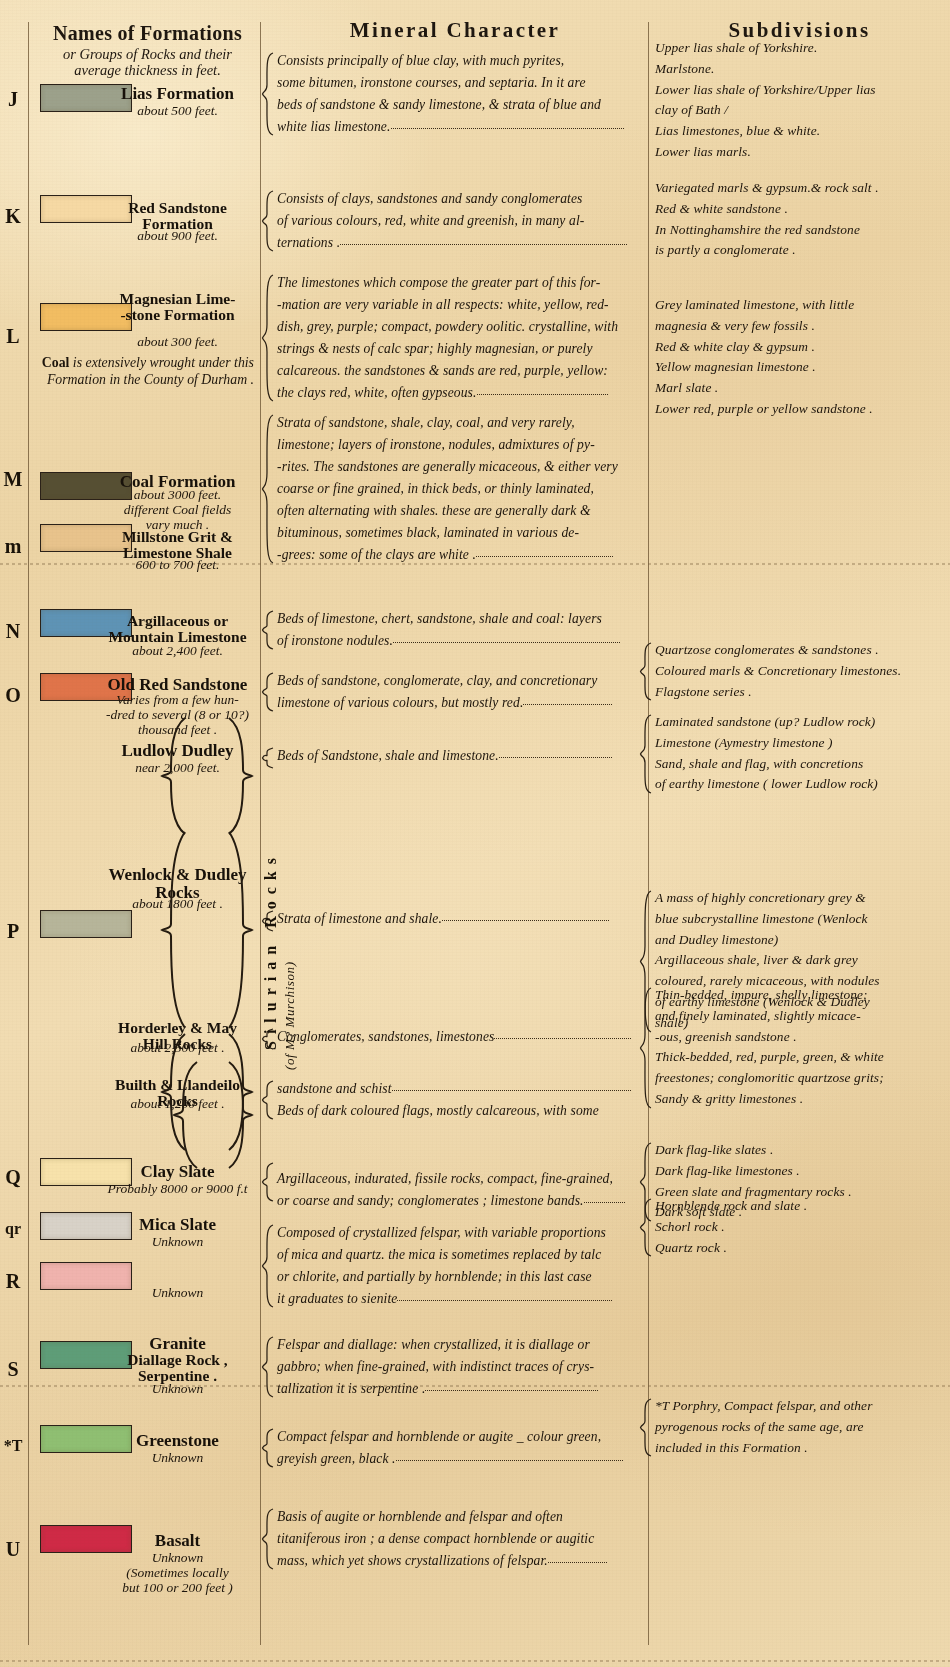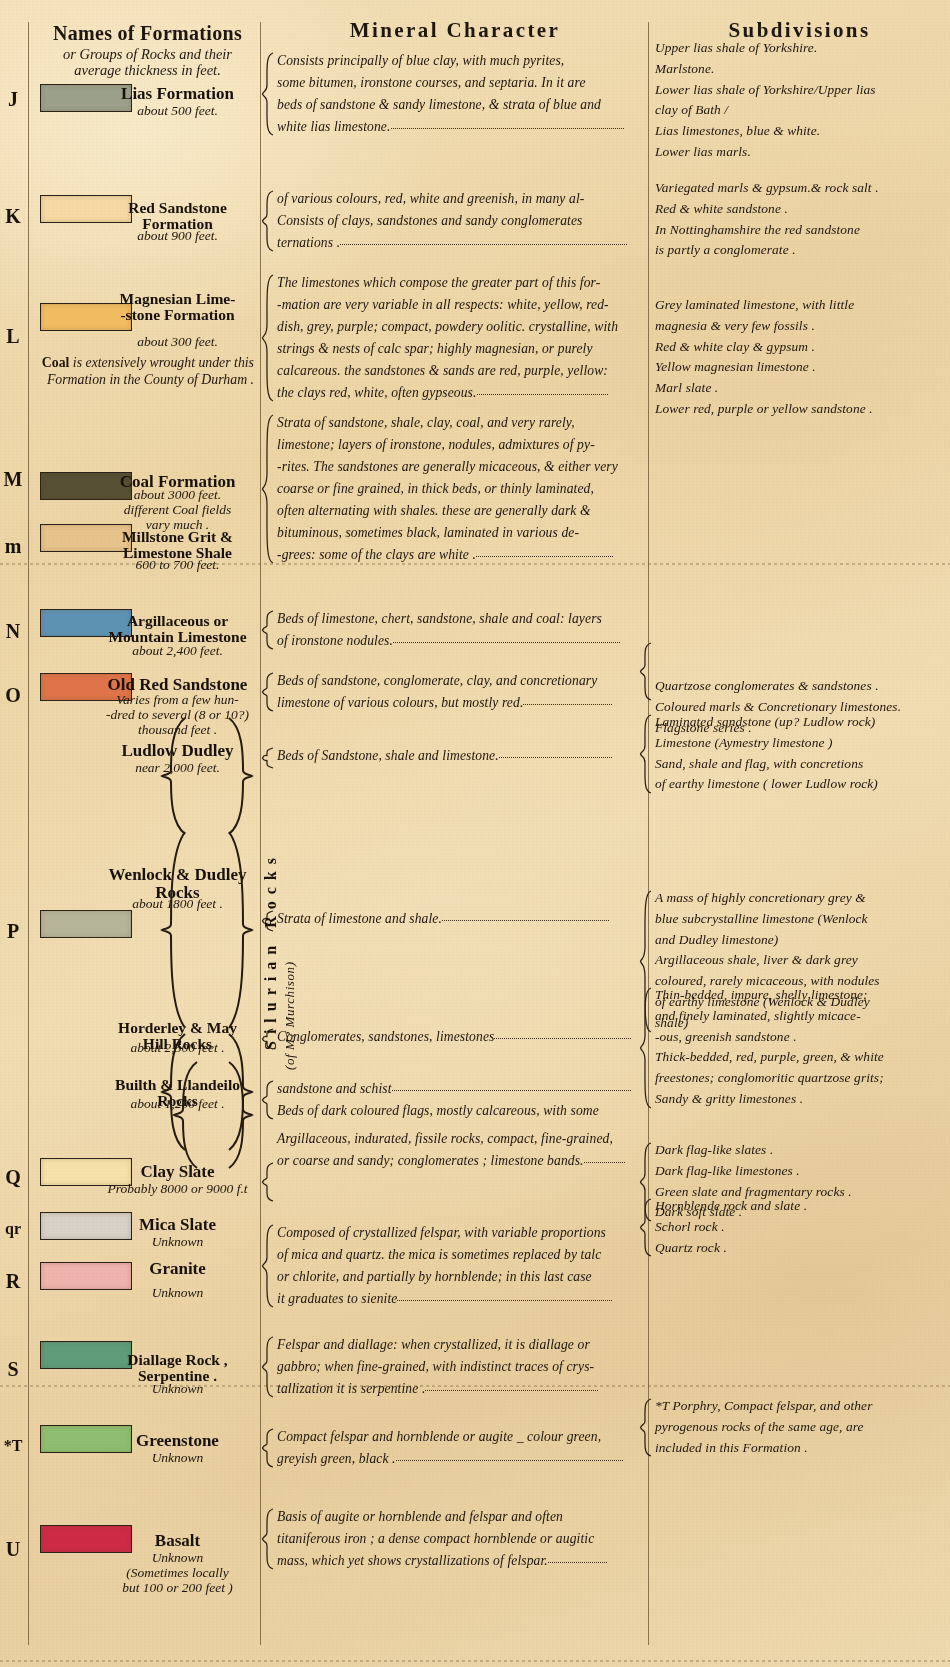--- a/index.html
+++ b/index.html
@@ -166,22 +166,22 @@
     <div class="key" style="left:0px;top:205px;">K</div>
     <div class="sw" style="left:40px;top:195px;width:90px;height:26px;background:#f6d9a4;" title="#f6d9a4"></div>
     <div class="fname sm" style="left:100px;top:200px;width:155px;">
       <div>Red Sandstone</div>
       <div>Formation</div>
     </div>
     <div class="thick" style="left:100px;top:228px;width:155px;">
       <div>about 900 feet.</div>
     </div>
     <div class="script" style="left:277px;top:188px;width:365px;">
+      <div>Consists of clays, sandstones and sandy   conglomerates</div>
       <div>of various colours, red, white and greenish, in many  al-</div>
-      <div>Consists of clays, sandstones and sandy   conglomerates</div>
       <div>ternations .<span class="dotlead" style="width: 287px;"></span></div>
     </div>
     <svg width="14" height="62" class="brace" style="left:261px;top:190px;position:absolute;">
       <path d="M12,1 C5,3 6,10.85 6,24.18 C6,29 3,27 1.5,31 C3,35 6,33 6,37.82 C6,51.15 5,59 12,61" fill="none" stroke="#2a2014" stroke-width="1.25"></path>
     </svg>
     <div class="script sub" style="left:655px;top:178px;width:292px;">
       <div>Variegated marls &amp; gypsum.&amp; rock salt .</div>
       <div>Red &amp; white sandstone .</div>
       <div>In Nottinghamshire the red sandstone</div>
       <div>is partly a conglomerate .</div>
@@ -272,21 +272,21 @@
       <div>-dred to several (8 or 10?)</div>
       <div>thousand feet .</div>
     </div>
     <div class="script" style="left:277px;top:670px;width:365px;">
       <div>Beds of sandstone, conglomerate, clay, and  concretionary</div>
       <div>limestone of various colours, but mostly red.<span class="dotlead" style="width: 89px;"></span></div>
     </div>
     <svg width="14" height="40" class="brace" style="left:261px;top:672px;position:absolute;">
       <path d="M12,1 C5,3 6,7 6,15.600000000000001 C6,18 3,16 1.5,20 C3,24 6,22 6,24.4 C6,33 5,37 12,39" fill="none" stroke="#2a2014" stroke-width="1.25"></path>
     </svg>
-    <div class="script sub" style="left:655px;top:640px;width:292px;margin-top:36px;">
+    <div class="script sub" style="left:655px;top:640px;width:292px;">
       <div>Quartzose conglomerates  &amp; sandstones .</div>
       <div>Coloured marls &amp; Concretionary limestones.</div>
       <div>Flagstone  series .</div>
     </div>
     <svg width="14" height="59" class="brace" style="left:639px;top:642px;position:absolute;">
       <path d="M12,1 C5,3 6,10.325 6,23.01 C6,27.5 3,25.5 1.5,29.5 C3,33.5 6,31.5 6,35.989999999999995 C6,48.675 5,56 12,58" fill="none" stroke="#2a2014" stroke-width="1.25"></path>
     </svg>
     <div class="fname" style="left:100px;top:742px;width:155px;">
       <div>Ludlow Dudley</div>
     </div>
@@ -374,21 +374,21 @@
       <path d="M12,1 C5,3 6,7 6,15.600000000000001 C6,18 3,16 1.5,20 C3,24 6,22 6,24.4 C6,33 5,37 12,39" fill="none" stroke="#2a2014" stroke-width="1.25"></path>
     </svg>
     <div class="key" style="left:0px;top:1166px;">Q</div>
     <div class="sw" style="left:40px;top:1158px;width:90px;height:26px;background:#f7e2ab;" title="#f7e2ab"></div>
     <div class="fname" style="left:100px;top:1163px;width:155px;">
       <div>Clay Slate</div>
     </div>
     <div class="thick" style="left:100px;top:1181px;width:155px;">
       <div>Probably 8000 or 9000 f.t</div>
     </div>
-    <div class="script" style="left:277px;top:1128px;width:365px;">
+    <div class="script" style="left:277px;top:1168px;width:365px;">
       <div>Argillaceous, indurated, fissile rocks, compact, fine-grained,</div>
       <div>or coarse and sandy; conglomerates ; limestone bands.<span class="dotlead" style="width: 41px;"></span></div>
     </div>
     <svg width="14" height="40" class="brace" style="left:261px;top:1162px;position:absolute;">
       <path d="M12,1 C5,3 6,7 6,15.600000000000001 C6,18 3,16 1.5,20 C3,24 6,22 6,24.4 C6,33 5,37 12,39" fill="none" stroke="#2a2014" stroke-width="1.25"></path>
     </svg>
     <div class="script sub" style="left:655px;top:1140px;width:292px;">
       <div>Dark flag-like slates .</div>
       <div>Dark flag-like limestones .</div>
       <div>Green slate and fragmentary rocks .</div>
@@ -400,21 +400,21 @@
     <div class="key small" style="left:0px;top:1220px;">qr</div>
     <div class="sw" style="left:40px;top:1212px;width:90px;height:26px;background:#d8d2c8;" title="#d8d2c8"></div>
     <div class="fname" style="left:100px;top:1216px;width:155px;">
       <div>Mica Slate</div>
     </div>
     <div class="thick" style="left:100px;top:1234px;width:155px;">
       <div>Unknown</div>
     </div>
     <div class="key" style="left:0px;top:1270px;">R</div>
     <div class="sw" style="left:40px;top:1262px;width:90px;height:26px;background:#f0b3ae;" title="#f0b3ae"></div>
-    <div class="fname" style="left:100px;top:1260px;width:155px;">
+    <div class="fname" style="left:100px;top:1335px;width:155px;">
       <div>Granite</div>
     </div>
     <div class="thick" style="left:100px;top:1285px;width:155px;">
       <div>Unknown</div>
     </div>
     <div class="script" style="left:277px;top:1222px;width:365px;">
       <div>Composed of crystallized  felspar,  with variable proportions</div>
       <div>of mica and quartz. the mica is sometimes replaced by talc</div>
       <div>or chlorite, and partially by hornblende; in this  last  case</div>
       <div>it graduates to  sienite<span class="dotlead" style="width: 215px;"></span></div>

